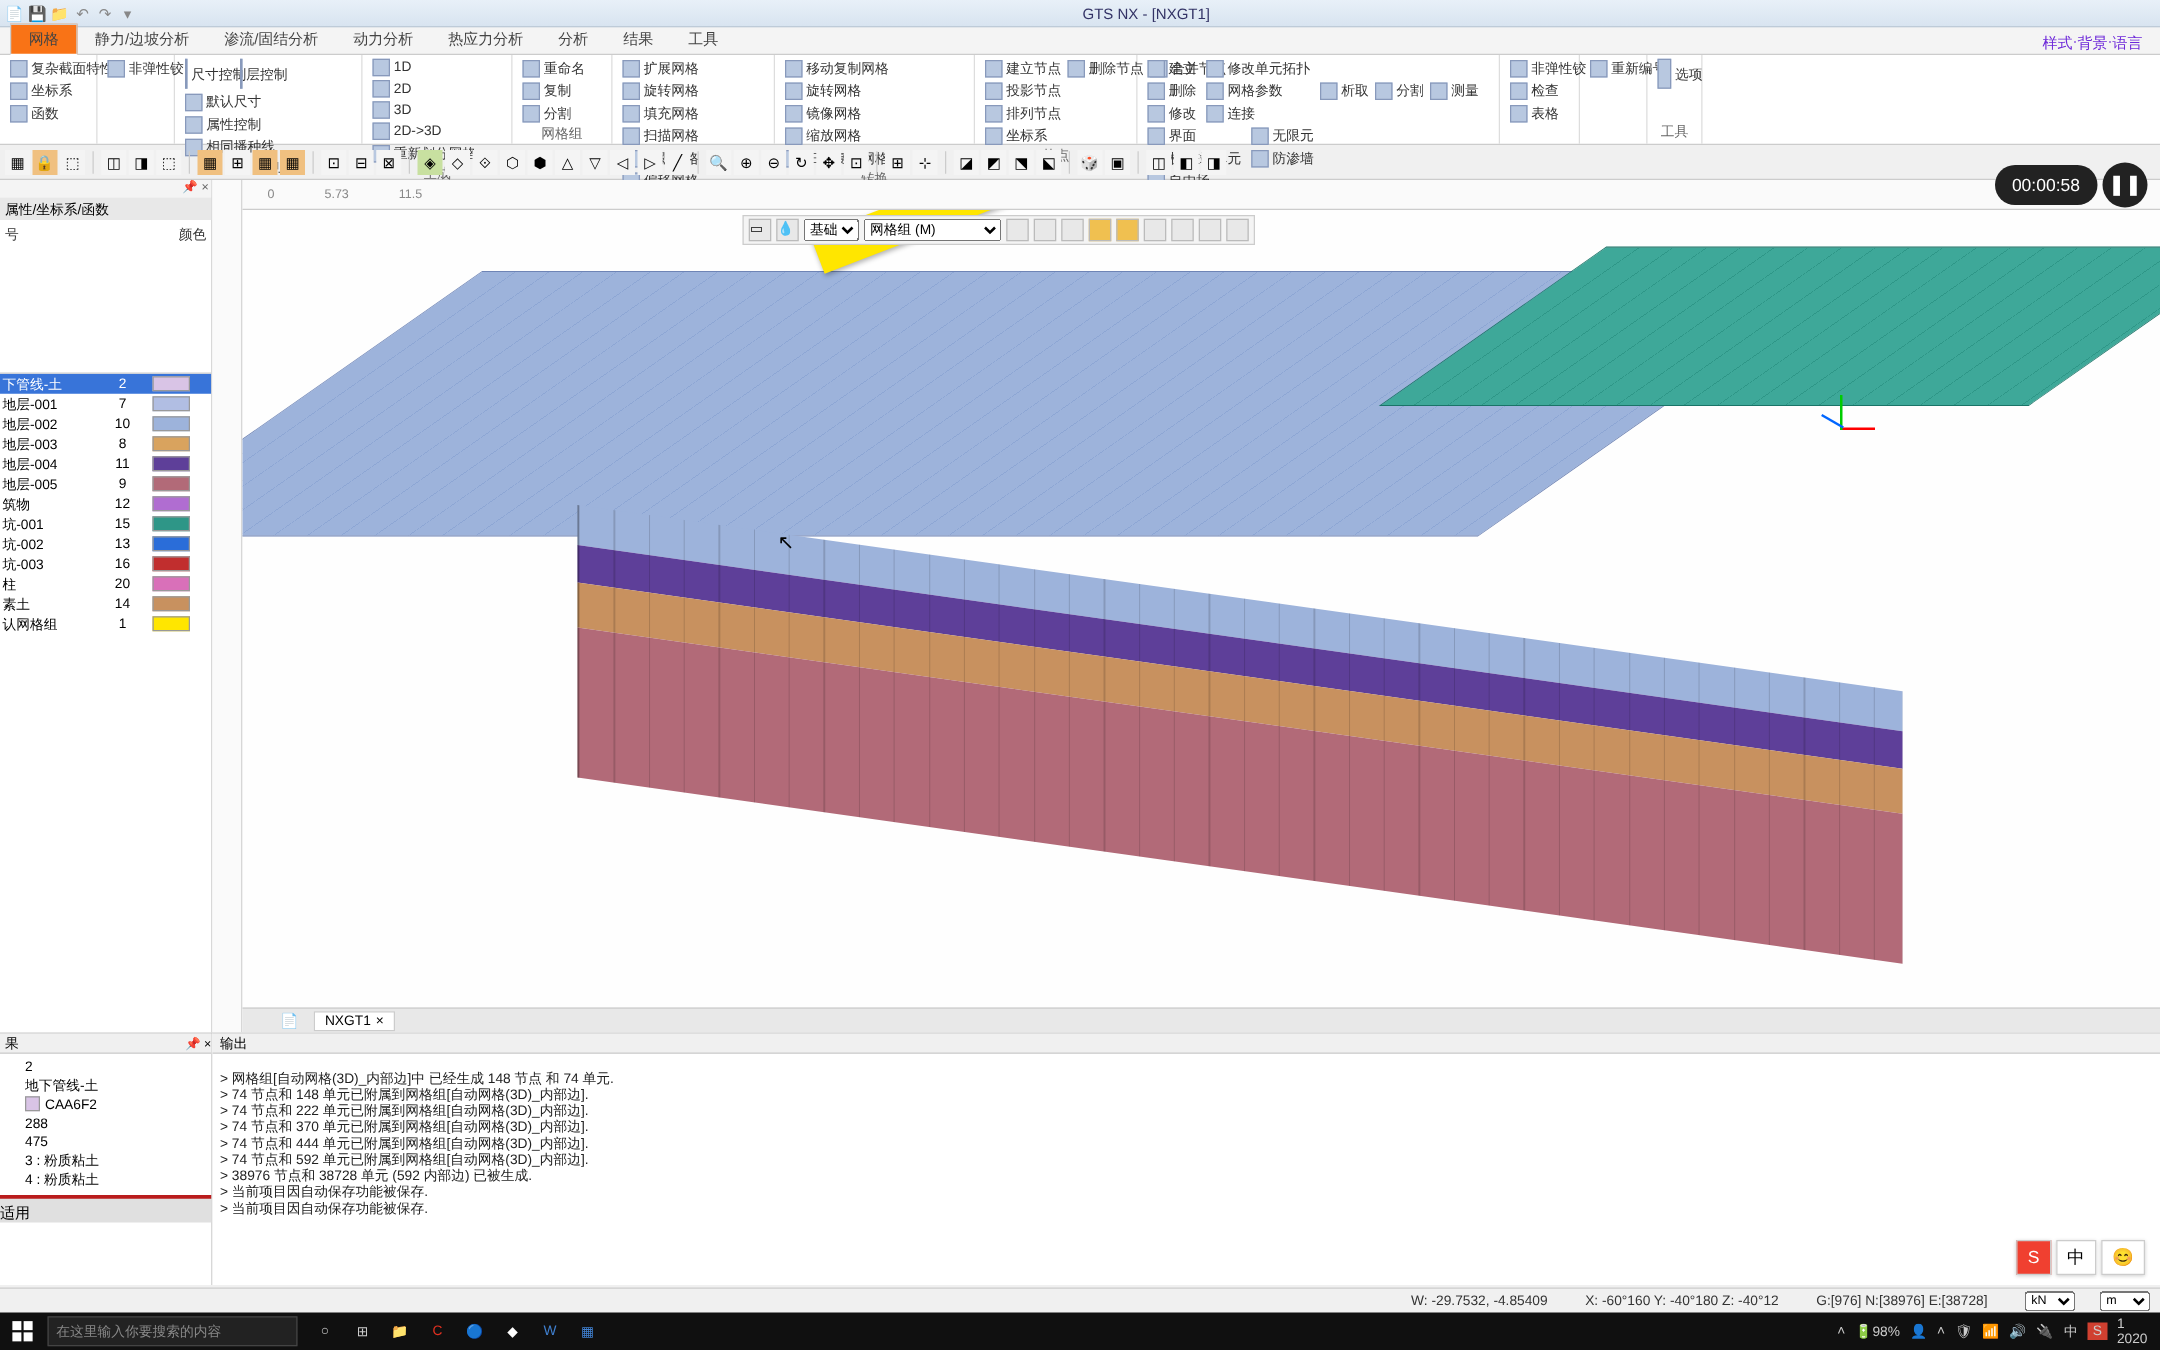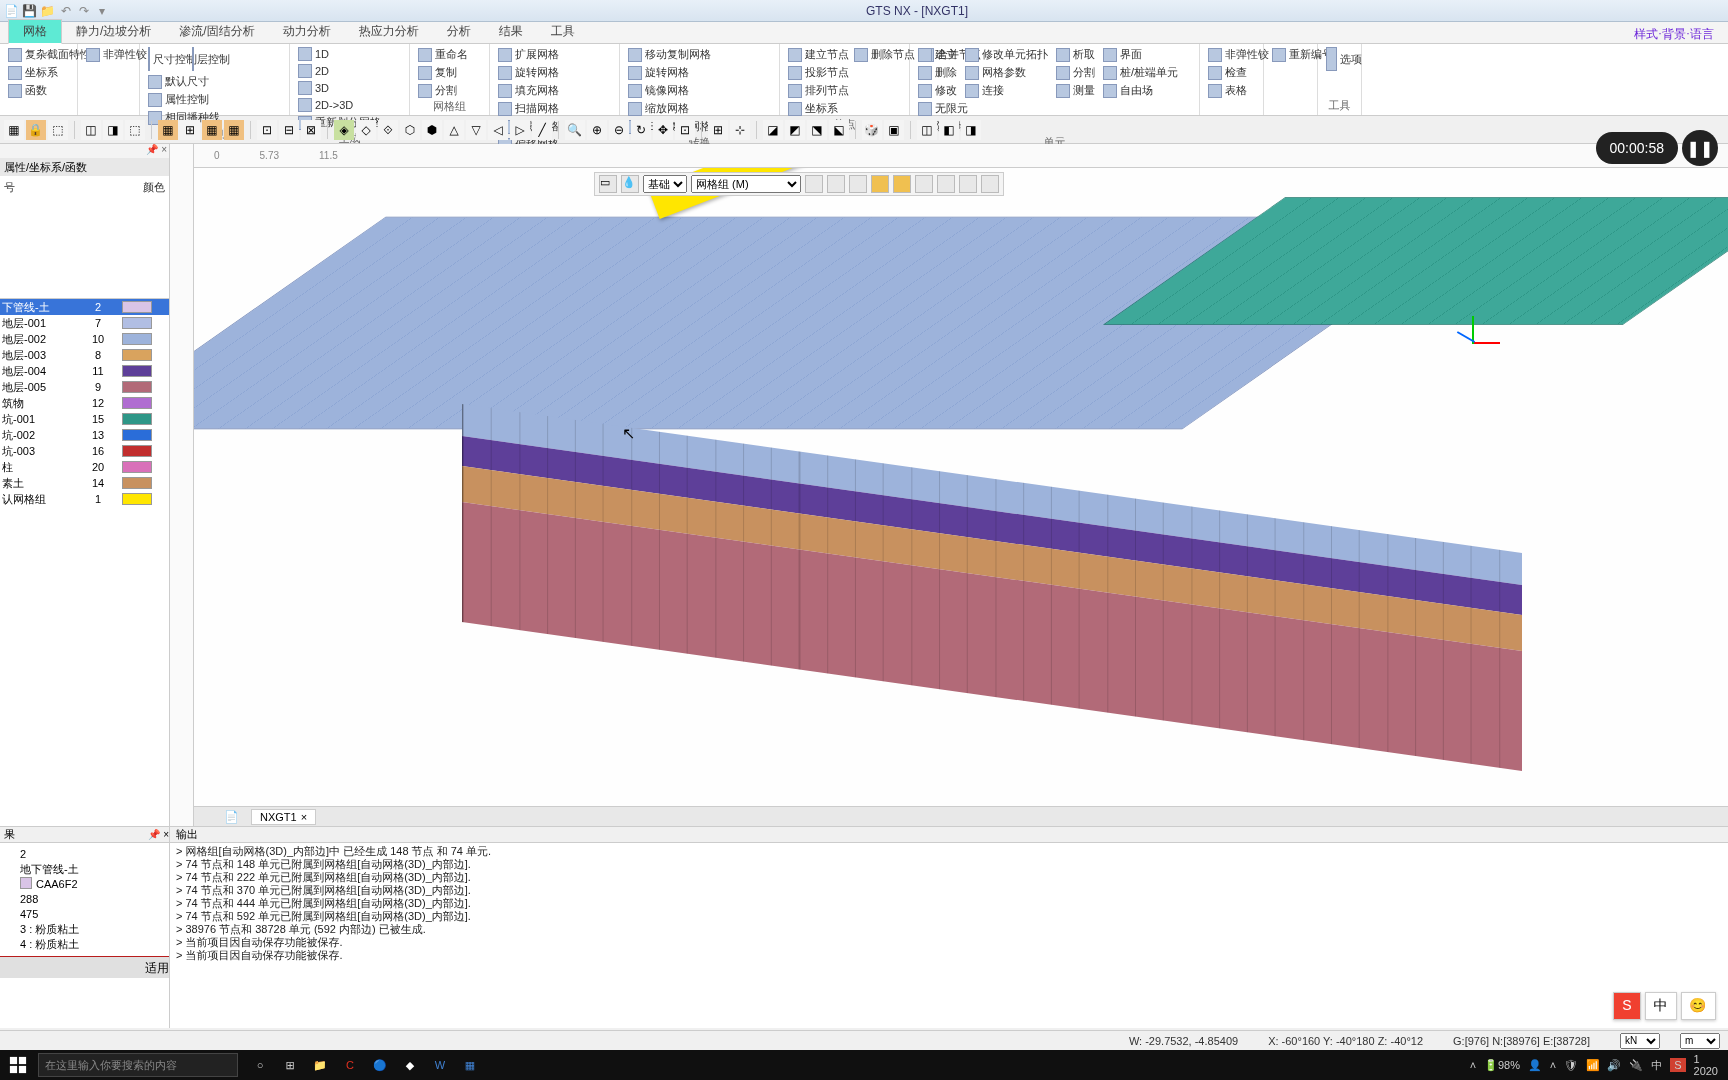--- a/index.html
+++ b/index.html
@@ -5,21 +5,21 @@
 * { margin: 0; padding: 0; box-sizing: border-box; font-family: "Microsoft YaHei", "Segoe UI", sans-serif; }
 body { width: 1728px; height: 1080px; background: #f0f0f0; overflow: hidden; position: relative; font-size: 11px; }
 
 .titlebar { height: 22px; background: linear-gradient(#e8f0f8, #d8e4f0); display: flex; align-items: center; padding: 0 4px; border-bottom: 1px solid #b0c0d0; }
 .titlebar-icons { display: flex; gap: 2px; }
 .titlebar-icons span { width: 16px; height: 16px; display: inline-flex; align-items: center; justify-content: center; font-size: 12px; }
 .titlebar-title { margin: 0 auto; font-size: 12px; color: #336; }
 
 .tabs { height: 22px; background: #f4f4f4; display: flex; align-items: flex-end; padding: 0 8px; border-bottom: 1px solid #ccc; }
 .tab { padding: 3px 14px; font-size: 12px; color: #444; cursor: pointer; }
-.tab.active { background: #5eead4; border: 1px solid #ccc; border-bottom: 1px solid #fff; margin-bottom: -1px; }
+.tab.active { background: #f97316; border: 1px solid #ccc; border-bottom: 1px solid #fff; margin-bottom: -1px; }
 .tabs-right { margin-left: auto; display: flex; padding-right: 6px; font-size: 12px; color: #6d28d9; }
 
 .ribbon { height: 72px; background: #fff; border-bottom: 1px solid #ccc; display: flex; }
 .ribbon-group { border-right: 1px solid #ddd; padding: 2px 6px; display: flex; flex-direction: column; justify-content: space-between; }
 .ribbon-group-body { display: flex; flex-wrap: wrap; gap: 1px 4px; flex: 1; align-content: flex-start; }
 .ribbon-group-label { text-align: center; font-size: 11px; color: #666; }
 .ribbon-item { display: flex; align-items: center; gap: 3px; font-size: 11px; color: #333; padding: 1px 2px; white-space: nowrap; }
 .ribbon-item .ic { width: 14px; height: 14px; display: inline-block; background: #b8c8e0; border: 1px solid #8899bb; }
 .ribbon-big { flex-direction: row; text-align: center; width: 40px; }
 .ribbon-big .ic { width: 24px; height: 24px; margin: 0 auto; }
@@ -78,25 +78,25 @@
 .axis-tri .zb { position: absolute; width: 20px; height: 2px; background: #06f; left: -12px; top: 20px; transform: rotate(30deg);}
 .cursor-ptr { position: absolute; left: 428px; top: 256px; font-size: 16px; color: #000; z-index: 20; }
 .tab-strip { position: absolute; bottom: 0; left: 24px; right: 0; height: 20px; background: #e8e8e8; border-top: 1px solid #ccc; display: flex; align-items: center; padding-left: 30px; }
 .doc-tab { background: #fff; border: 1px solid #ccc; padding: 1px 8px; font-size: 11px; display: flex; align-items: center; gap: 4px;}
 
 .bottom-panels { position: absolute; left: 0; right: 0; bottom: 52px; height: 202px; display: flex; }
 .result-tree { width: 170px; background: #fff; border-right: 1px solid #ccc; border-top: 1px solid #ccc; font-size: 11px; }
 .result-tree .hdr { height: 16px; background: #f0f0f0; border-bottom: 1px solid #ccc; padding-left: 4px; display:flex; align-items:center;}
 .result-tree .body { padding: 4px 8px; line-height: 15px; }
 .result-tree .body div { padding-left: 12px;}
-.apply-bar { height: 22px; background: #e0e0e0; border-top: 1px solid #b91c1c; text-align: right; font-size: 12px; line-height: 22px; }
+.apply-bar { height: 22px; background: #e0e0e0; border-top: 3px solid #b91c1c; text-align: left; font-size: 12px; line-height: 22px; }
 
 .output-panel { flex: 1; background: #fff; border-top: 1px solid #ccc; font-size: 11px; display:flex; flex-direction:column;}
 .output-hdr { height: 16px; background: #f0f0f0; border-bottom: 1px solid #ccc; padding: 0 6px; }
-.output-body { flex: 1; overflow: auto; padding: 2px 6px; color: #222; line-height: 13px; }
+.output-body { flex: 1; overflow: auto; padding: 14px 6px; color: #222; line-height: 13px; }
 .output-body div { white-space: nowrap; }
 
 .status-bar { position: absolute; bottom: 30px; left: 0; right: 0; height: 20px; background: #f0f0f0; border-top: 1px solid #ccc; display: flex; align-items: center; font-size: 11px; color: #333; padding: 0 8px; gap: 30px; }
 .status-bar .sb-right { margin-left: auto; display: flex; gap: 20px; align-items: center;}
 .status-bar select { font-size: 10px; height: 16px; width: 40px;}
 
 .taskbar { position: absolute; bottom: 0; left: 0; right: 0; height: 30px; background: #101010; display: flex; align-items: center; color: #ccc; }
 .start-btn { width: 36px; height: 30px; display: flex; align-items: center; justify-content: center; }
 .start-btn svg { width: 18px; height: 18px; }
 .search-box { width: 200px; height: 24px; background: #222; border: 1px solid #444; margin-left: 2px; padding: 0 6px; font-size: 11px; color: #888; display: flex; align-items: center;}
@@ -363,21 +363,21 @@
           </div>
         <div class="ribbon-item">
             <span class="ic"></span>
             <span>网格参数</span>
           </div>
         <div class="ribbon-item">
             <span class="ic"></span>
             <span>连接</span>
           </div>
       </div>
-      <div style="display:flex;flex-direction:column;gap:1px">
+      <div style="display:flex;flex-direction:row;gap:1px">
         <div class="ribbon-item">
             <span class="ic"></span>
             <span>析取</span>
           </div>
         <div class="ribbon-item">
             <span class="ic"></span>
             <span>分割</span>
           </div>
         <div class="ribbon-item">
             <span class="ic"></span>

